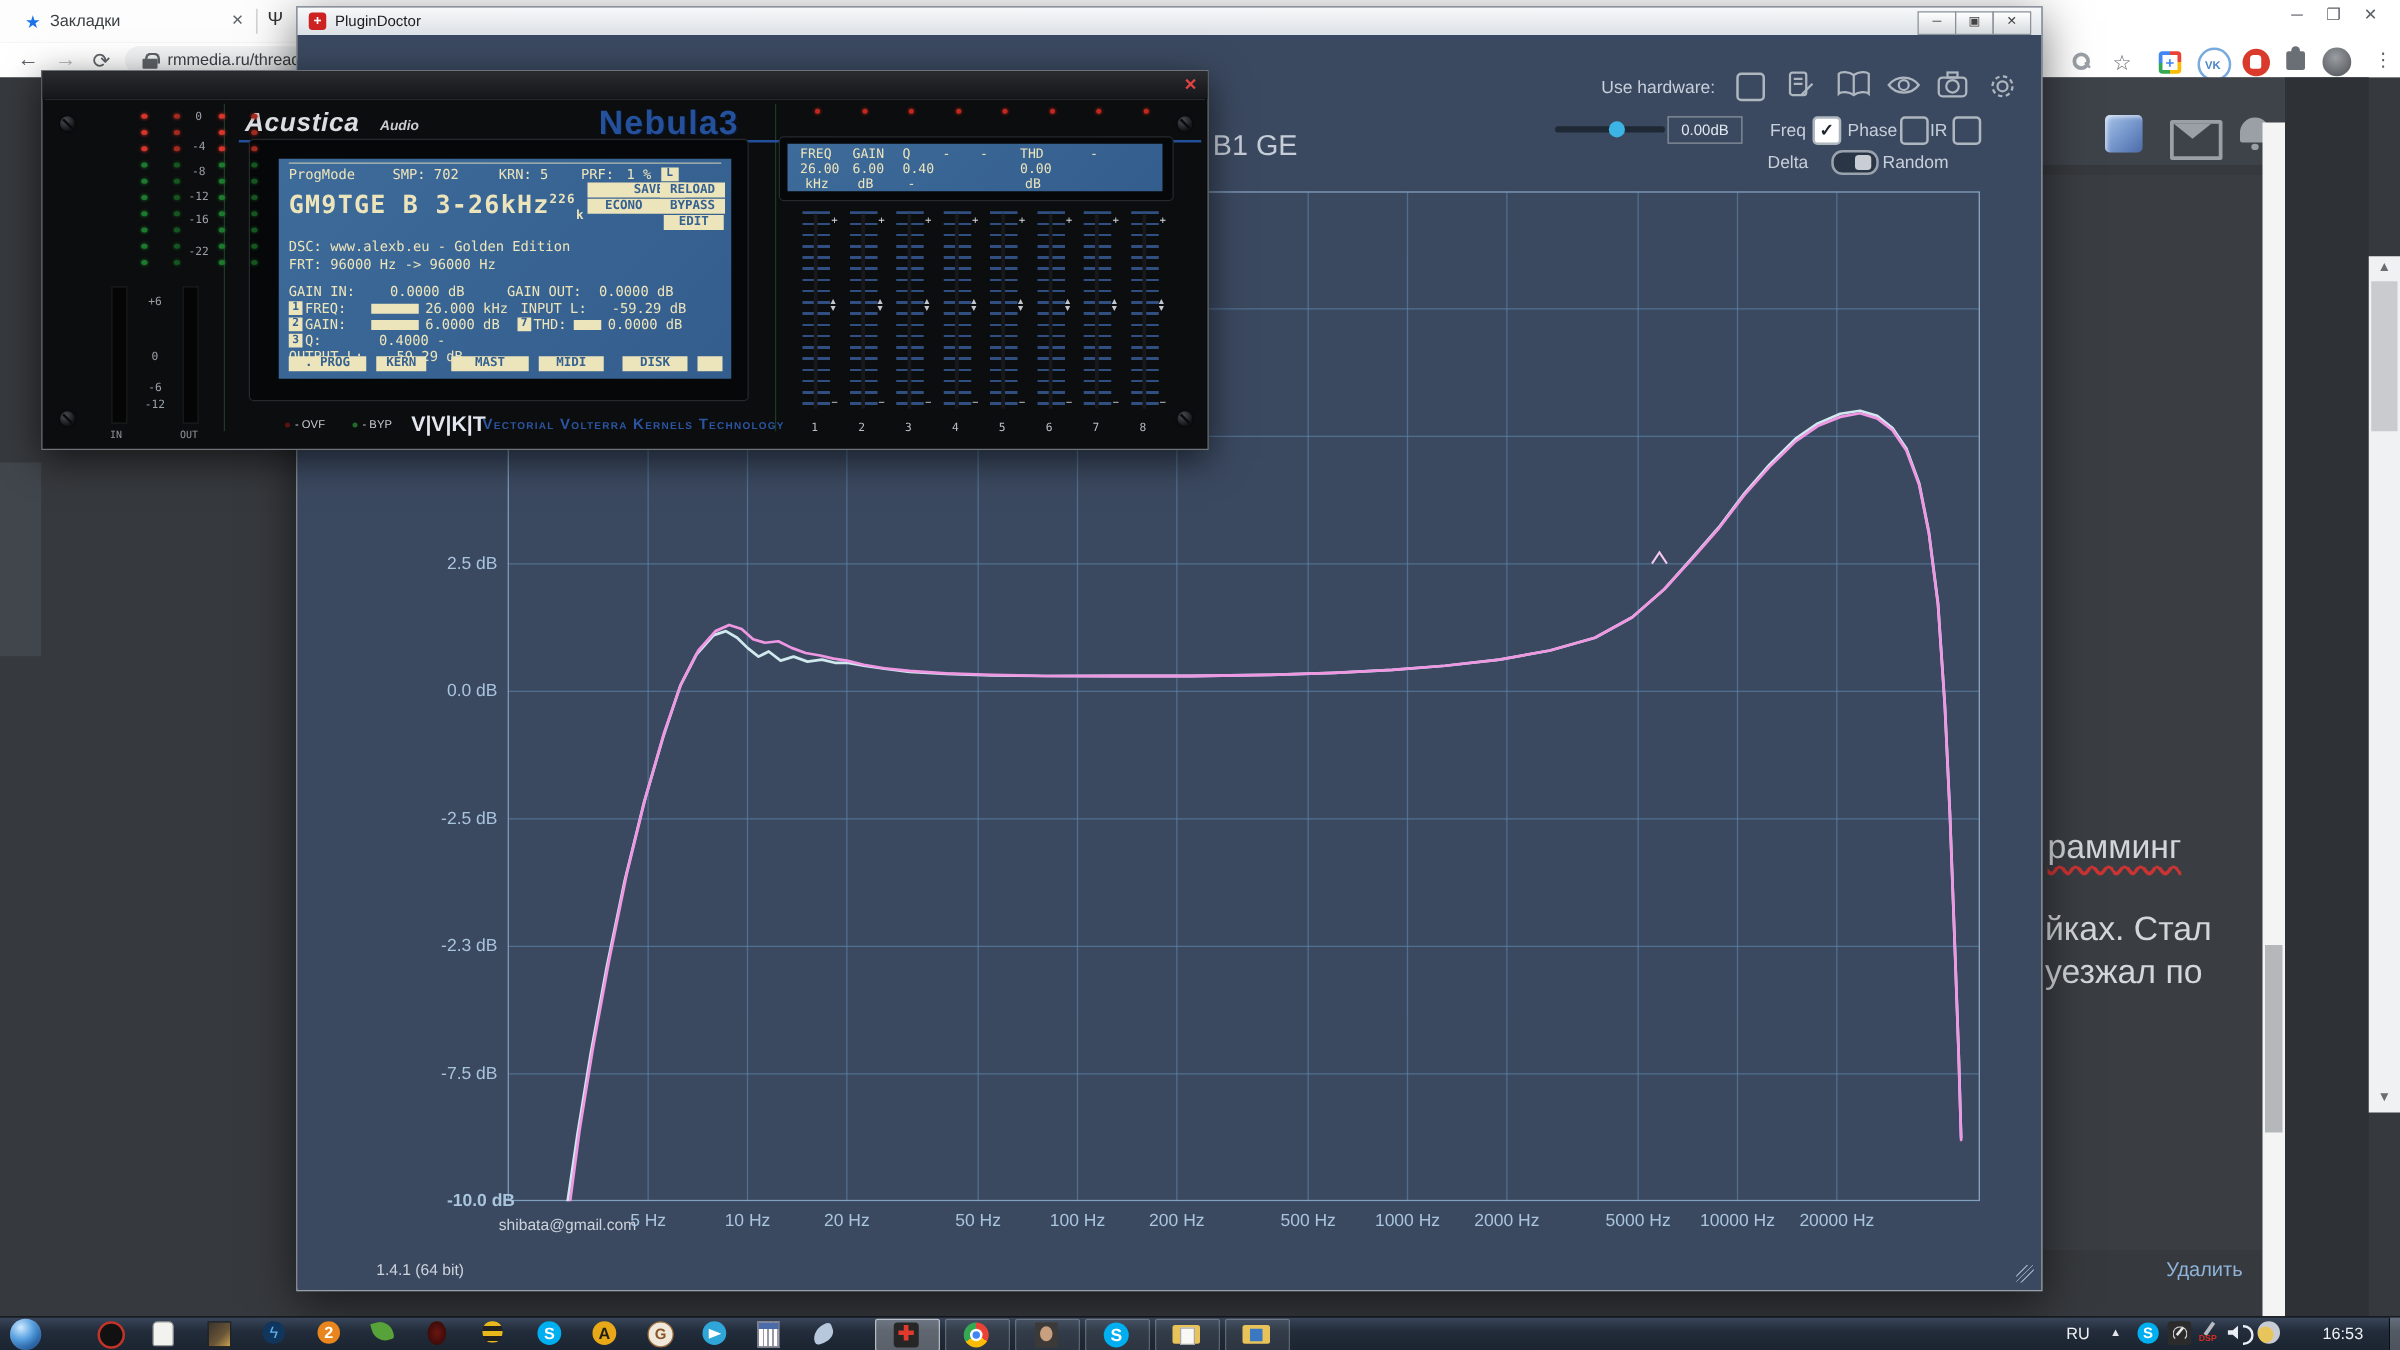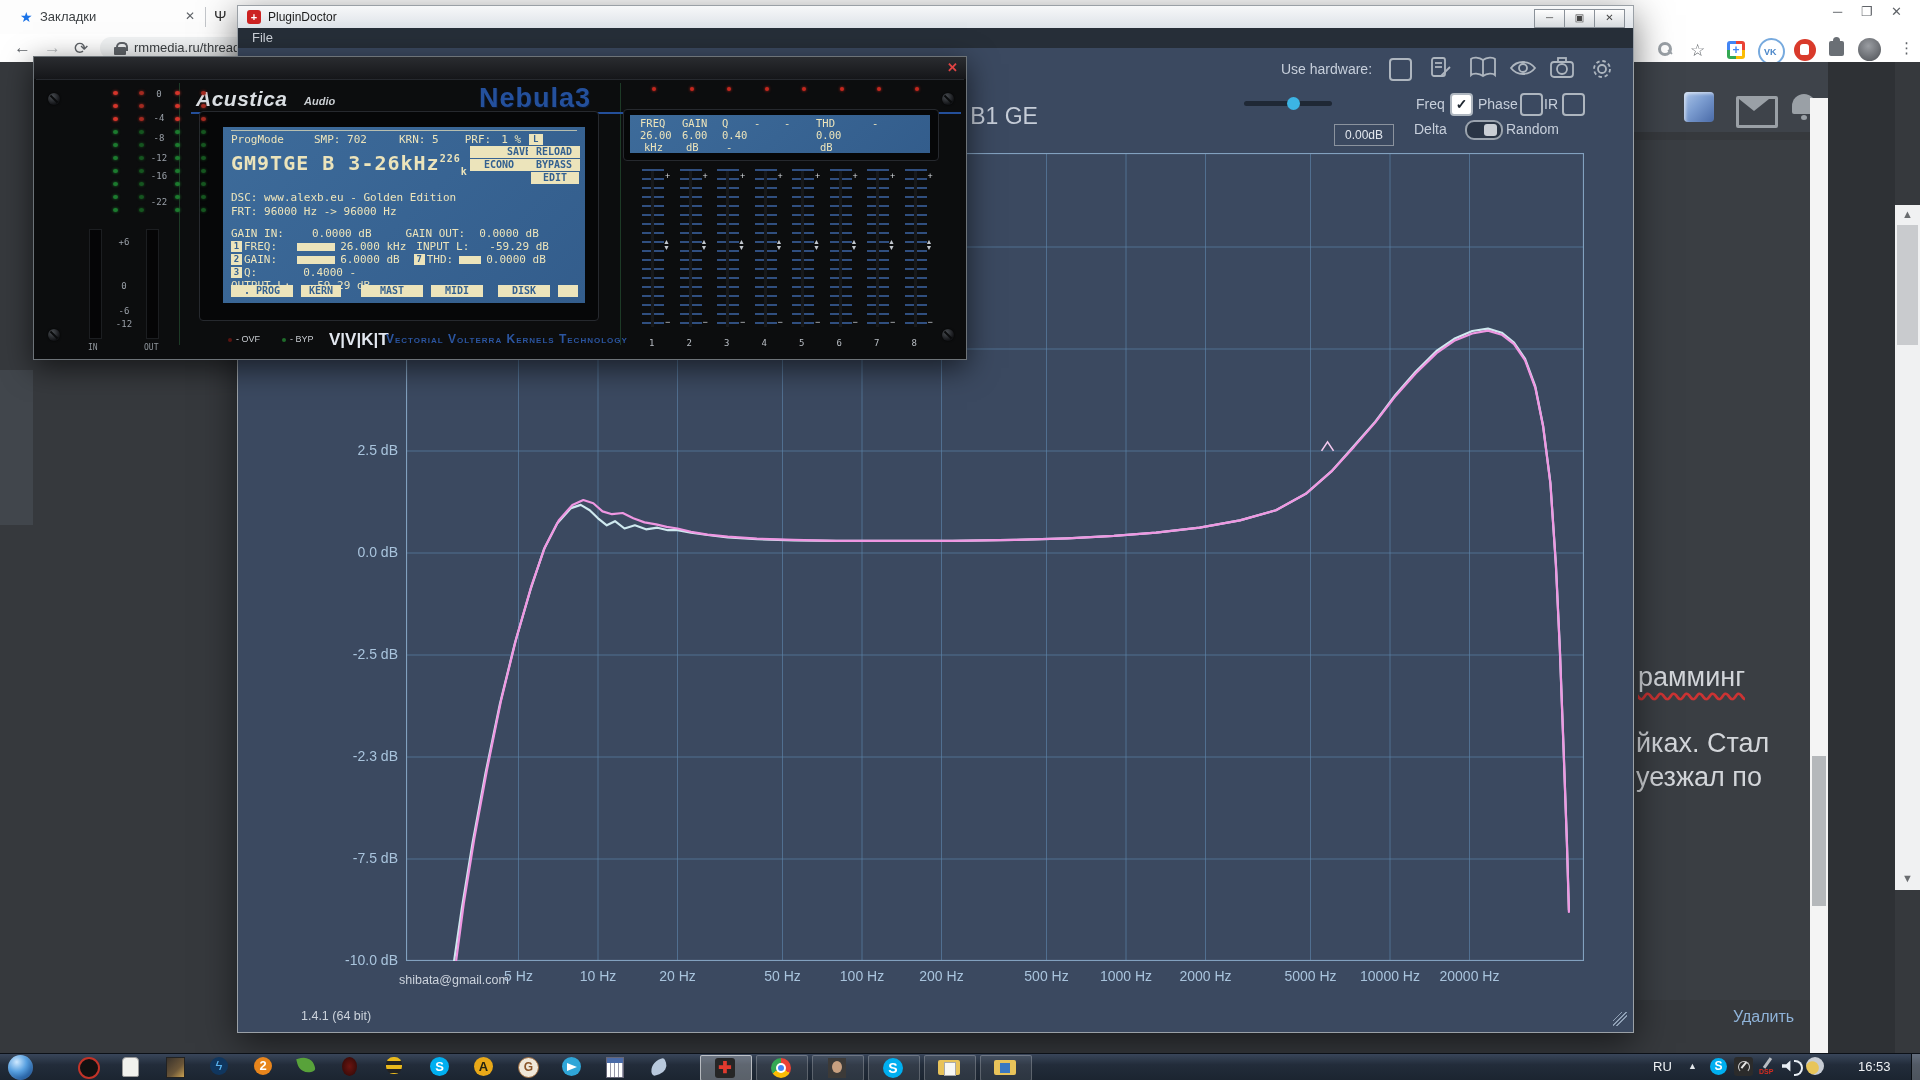--- a/index.html
+++ b/index.html
@@ -179,23 +179,20 @@
   <div class="abs" style="left:0;top:370px;width:33px;height:155px;background:#41464c;"></div>
 
   <div class="abs" id="pd">
     <div class="abs pd-titlebar">
       <div class="abs pd-ticon">+</div>
       <div class="abs pd-title">PluginDoctor</div>
       <div class="abs pd-btn" style="right:68px;">─</div>
       <div class="abs pd-btn" style="right:38px;">▣</div>
       <div class="abs pd-btn" style="right:8px;">✕</div>
     </div>
-    <div class="abs pd-menubar">
-      <div class="abs pd-menu-file">File</div>
-    </div>
     <div class="abs" id="pd-client">
 
       <div class="abs tb-label" style="left:1043px;top:13px;">Use hardware:</div>
       <div class="abs cb" style="left:1151px;top:10px;"></div>
       <svg class="abs" style="left:1191px;top:8px;" width="24" height="24">
           <rect class="tb-ico" x="3" y="2" width="13" height="18" rx="2"></rect>
           <line class="tb-ico" x1="6" y1="7" x2="13" y2="7"></line>
           <line class="tb-ico" x1="6" y1="11" x2="13" y2="11"></line>
           <line class="tb-ico" x1="12" y1="20" x2="21" y2="11"></line>
         </svg>
@@ -212,21 +209,21 @@
           <circle class="tb-ico" cx="13" cy="13" r="5"></circle>
           <rect class="tb-ico" x="9" y="2" width="8" height="4"></rect>
         </svg>
       <svg class="abs" style="left:1351px;top:8px;" width="26" height="26">
           <circle class="tb-ico" cx="13" cy="13" r="8" stroke-dasharray="3.5 2.8" stroke-width="4"></circle>
           <circle class="tb-ico" cx="13" cy="13" r="4"></circle>
         </svg>
 
       <div class="abs slider-track" style="left:1006px;top:53px;"></div>
       <div class="abs slider-thumb" style="left:1049px;top:49px;"></div>
-      <div class="abs valbox" style="left:1096px;top:45px;margin-top:31px;">0.00dB</div>
+      <div class="abs valbox" style="left:1096px;top:45px;">0.00dB</div>
       <div class="abs tb-label" style="left:1178px;top:48px;">Freq</div>
       <div class="abs cb cb-checked" style="left:1212px;top:45px;">✓</div>
       <div class="abs tb-label" style="left:1240px;top:48px;">Phase</div>
       <div class="abs cb" style="left:1282px;top:45px;"></div>
       <div class="abs tb-label" style="left:1306px;top:48px;">IR</div>
       <div class="abs cb" style="left:1324px;top:45px;"></div>
 
       <div class="abs tb-label" style="left:1176px;top:73px;">Delta</div>
       <div class="abs toggle" style="left:1227px;top:72px;">
           <div class="abs toggle-thumb"></div>
@@ -263,21 +260,21 @@
       <div id="tick-holder"></div>
 
       <div class="abs pd-status" style="left:63px;top:961px;">1.4.1 (64 bit)</div>
       <div class="abs pd-status" style="left:161px;top:925px;">shibata@gmail.com</div>
       <div class="abs grip"></div>
     <div class="ytick" style="left: 80px; top: 394px;">2.5 dB</div>
         <div class="ytick" style="left: 80px; top: 496px;">0.0 dB</div>
         <div class="ytick" style="left: 80px; top: 598px;">-2.5 dB</div>
         <div class="ytick" style="left: 80px; top: 700px;">-2.3 dB</div>
         <div class="ytick" style="left: 80px; top: 802px;">-7.5 dB</div>
-        <div class="ytick" style="left: 80px; top: 904px;">-10.0 dB</div>
+        <div class="ytick" style="left: 94px; top: 904px; font-weight: bold;">-10.0 dB</div>
         <div class="xtick" style="left: 235.528px; top: 920px;">5 Hz</div>
         <div class="xtick" style="left: 315px; top: 920px;">10 Hz</div>
         <div class="xtick" style="left: 394.472px; top: 920px;">20 Hz</div>
         <div class="xtick" style="left: 499.528px; top: 920px;">50 Hz</div>
         <div class="xtick" style="left: 579px; top: 920px;">100 Hz</div>
         <div class="xtick" style="left: 658.472px; top: 920px;">200 Hz</div>
         <div class="xtick" style="left: 763.528px; top: 920px;">500 Hz</div>
         <div class="xtick" style="left: 843px; top: 920px;">1000 Hz</div>
         <div class="xtick" style="left: 922.472px; top: 920px;">2000 Hz</div>
         <div class="xtick" style="left: 1027.53px; top: 920px;">5000 Hz</div>

